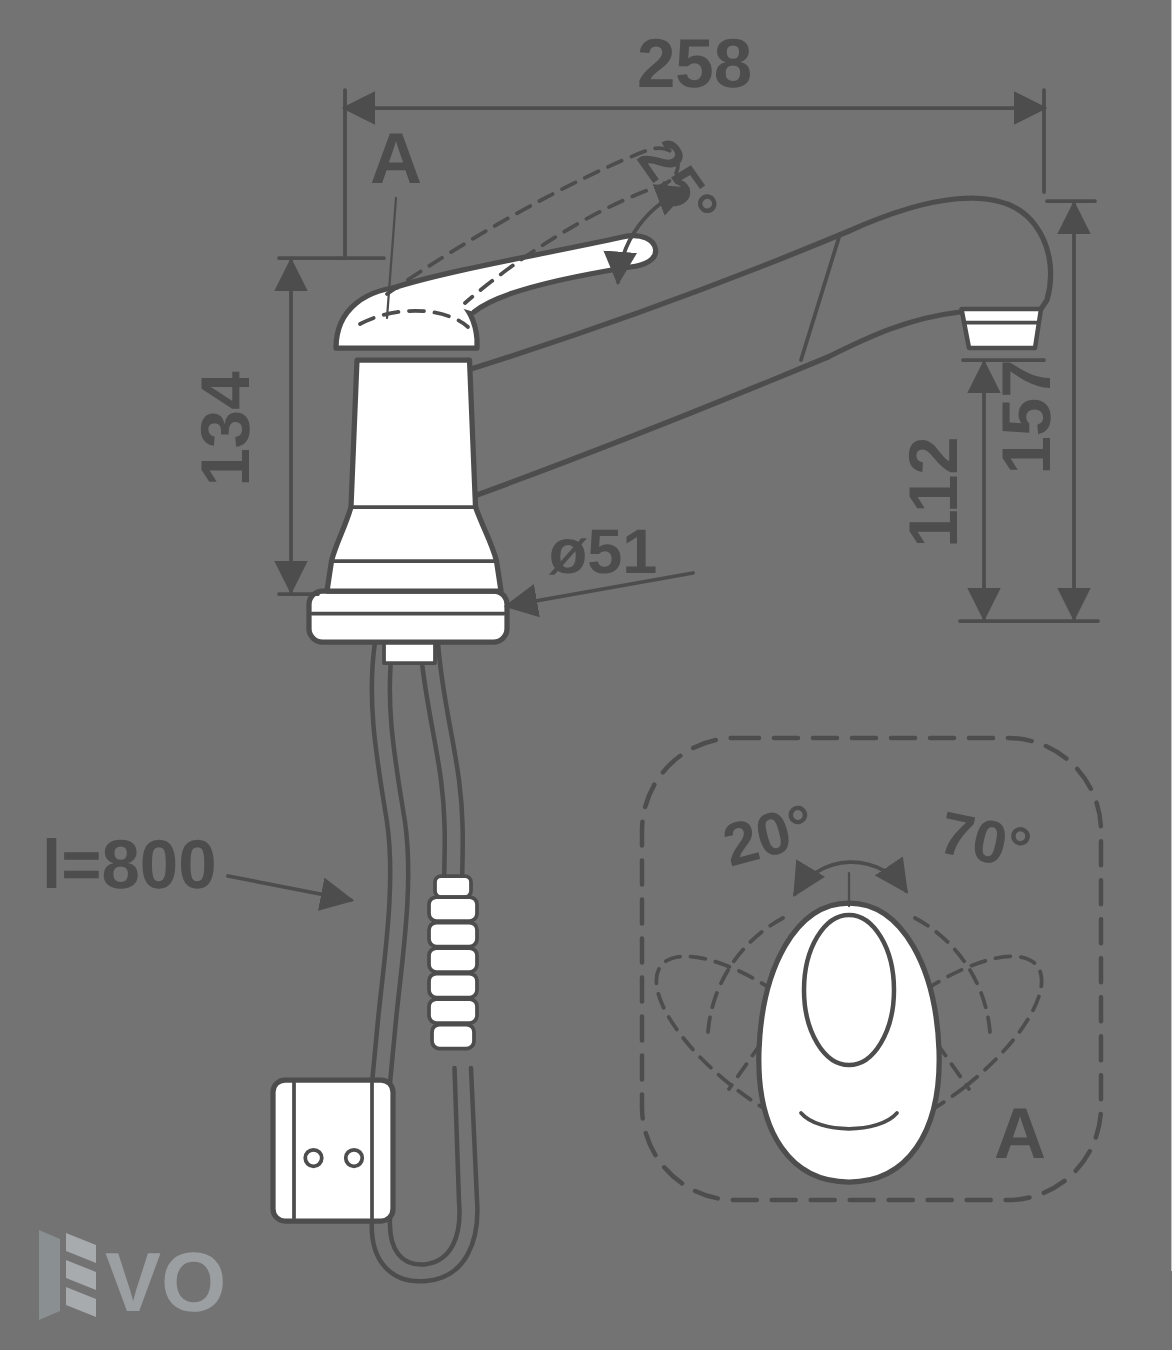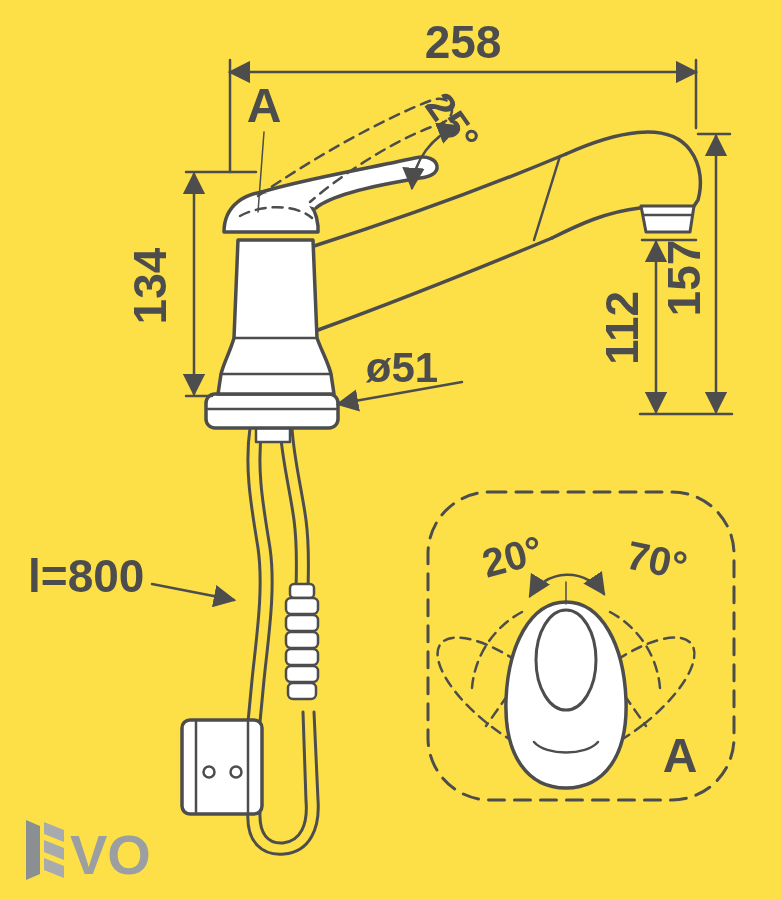--- a/index.html
+++ b/index.html
@@ -1,16 +1,16 @@
 <!DOCTYPE html>
 <html><head>
 <meta charset="utf-8">
 <style>
   html,body{margin:0;padding:0;background:#fff;}
-  .canvas{position:relative;width:781px;height:900px;background:#fde047;overflow:hidden;
+  .canvas{position:relative;width:781px;height:900px;background:#737373;overflow:hidden;
           font-family:"Liberation Sans", sans-serif;}
   svg{position:absolute;left:0;top:0;}
   text{font-family:"Liberation Sans", sans-serif;font-weight:bold;fill:#4d4d4d;}
   .ln{stroke:#4d4d4d;fill:none;stroke-linecap:round;stroke-linejoin:round;}
   .w35{stroke-width:3.5;} .w3{stroke-width:3;} .w25{stroke-width:2.5;} .w15{stroke-width:1.5;}
   .dash{stroke-dasharray:10 7;} .dashbig{stroke-dasharray:16 10;}
   .fillwhite{fill:#ffffff;}
 </style>
 </head>
 <body>

